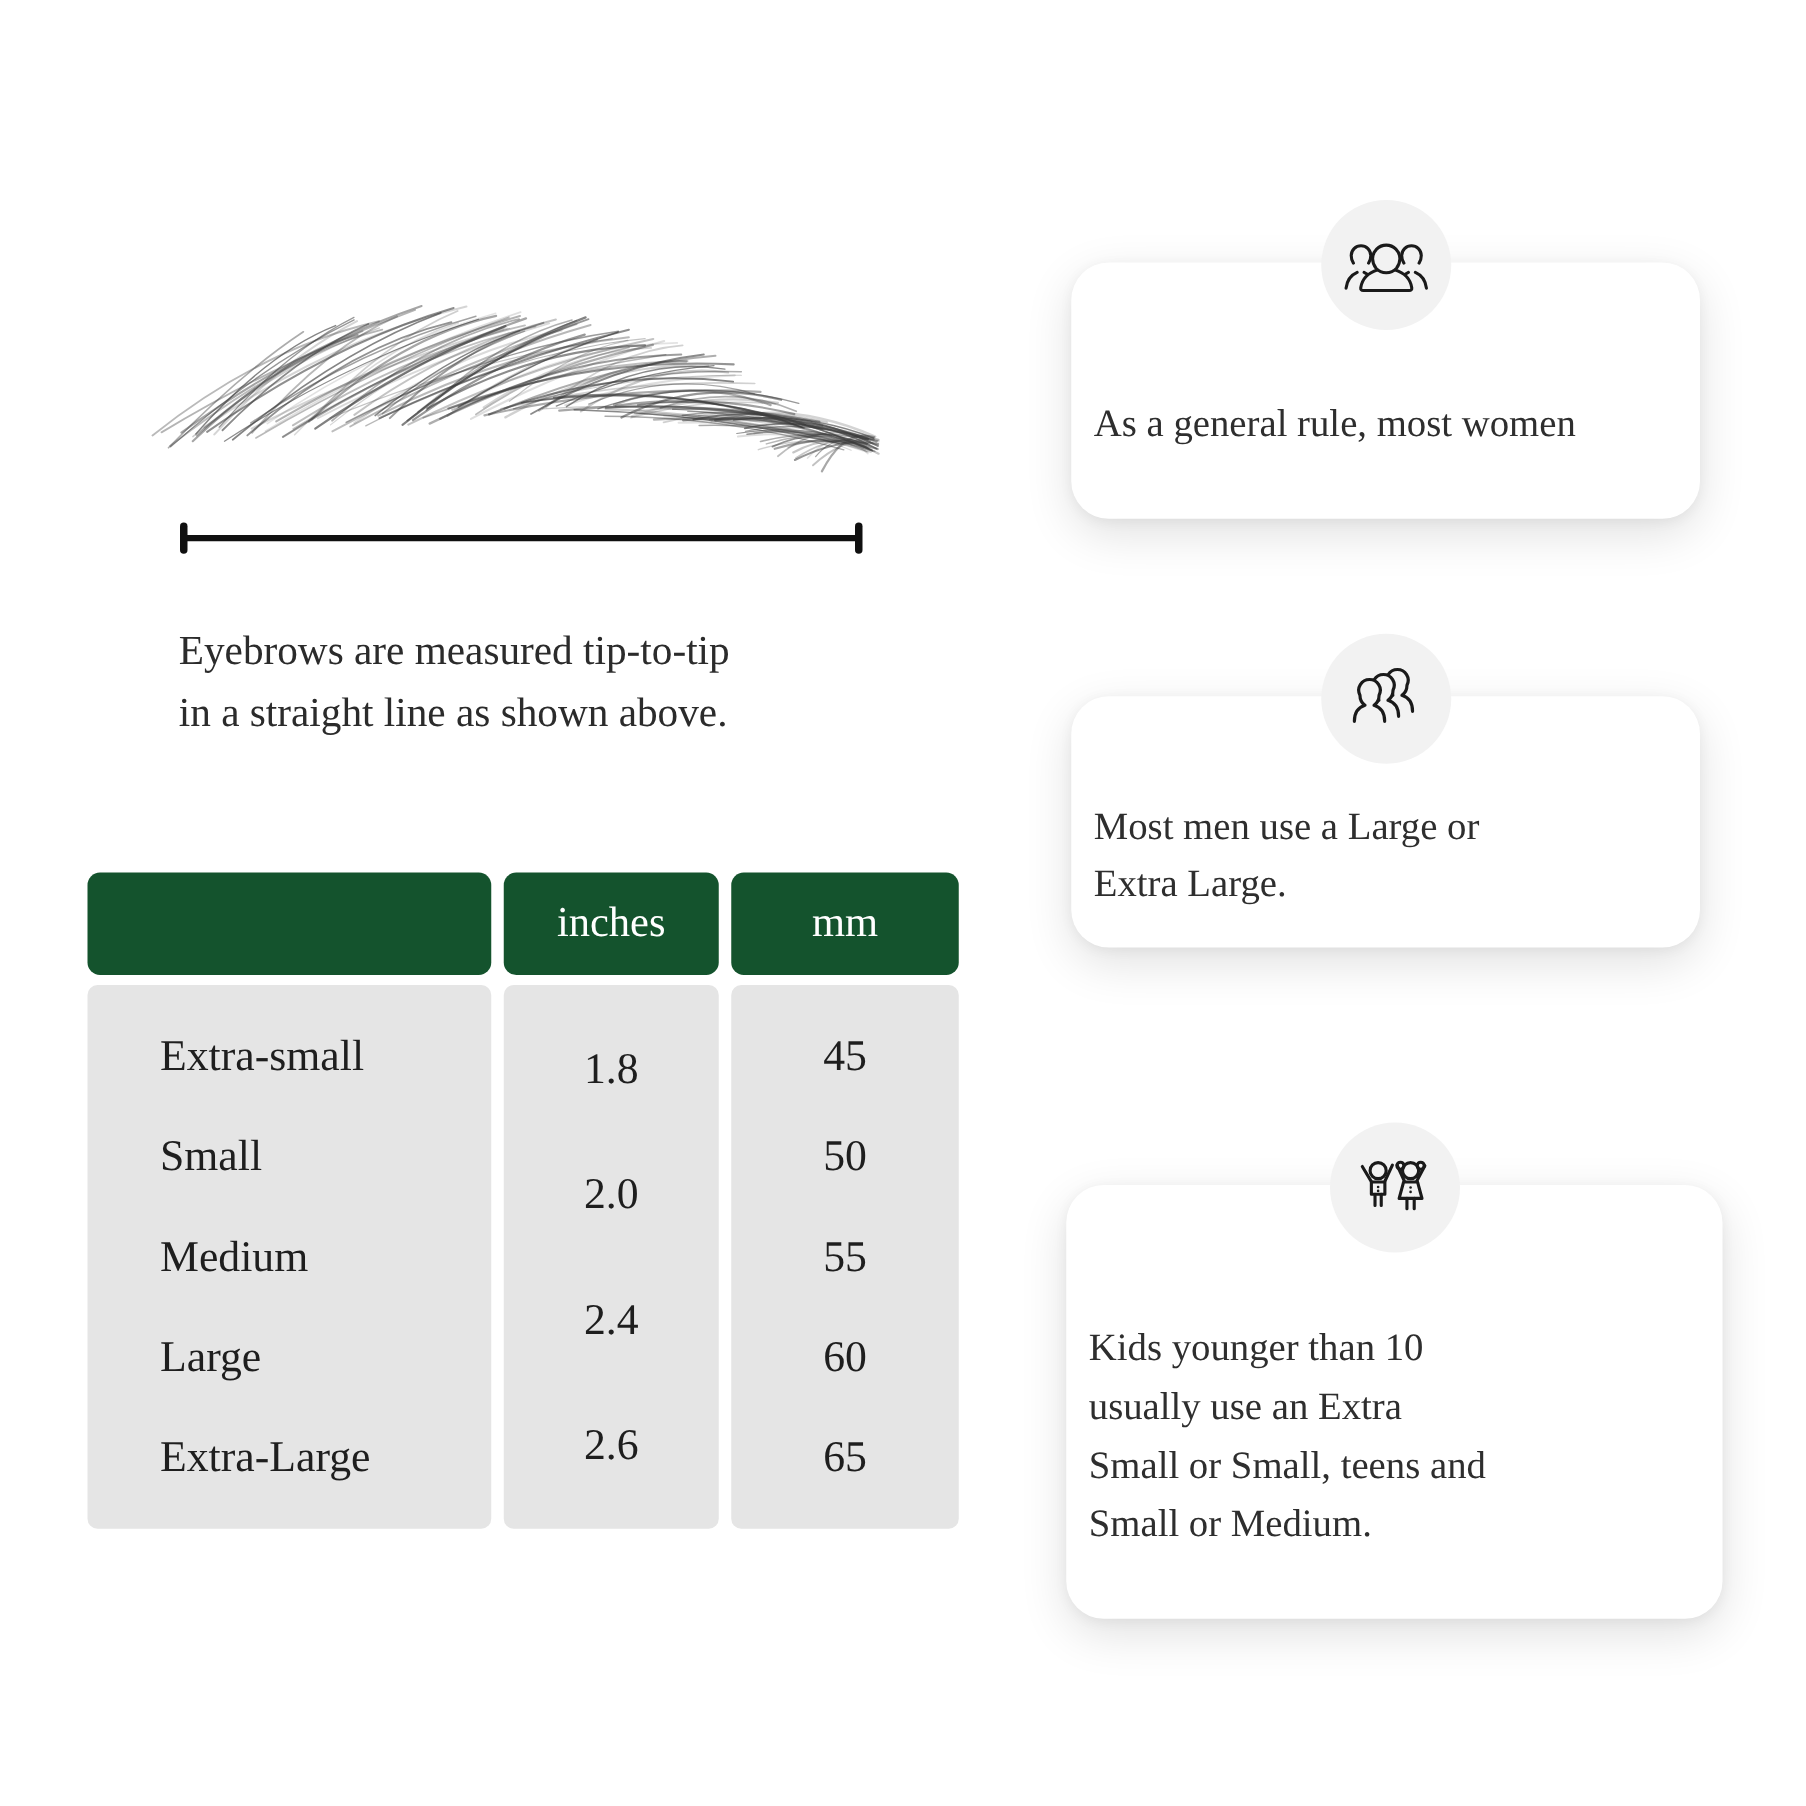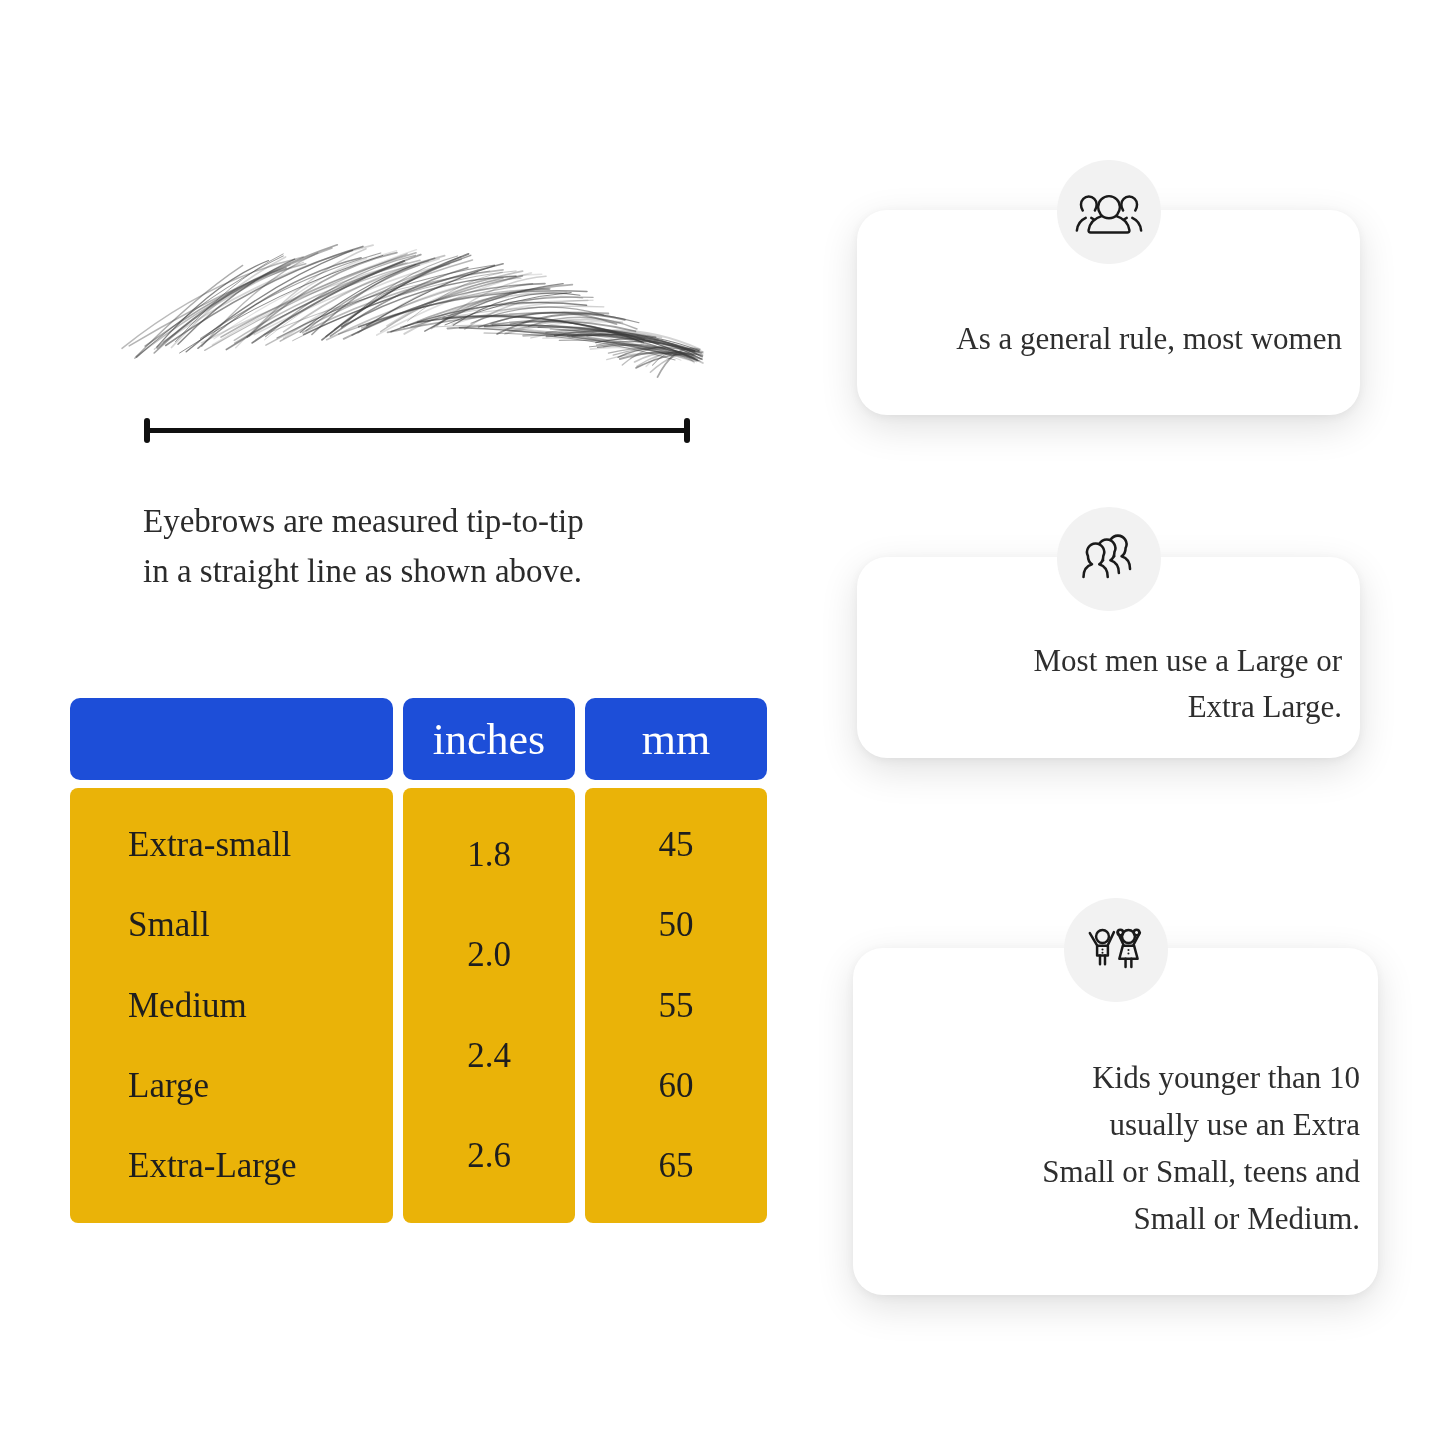--- a/index.html
+++ b/index.html
@@ -11,42 +11,42 @@
   .brow-svg{position:absolute;left:118px;top:234px;width:586px;height:164px;}
   .mline{position:absolute;left:146px;top:428px;width:542px;height:5px;background:#101010;border-radius:2px;}
   .mline .cap{position:absolute;top:-10px;width:6px;height:25px;background:#101010;border-radius:3px;}
   .mline .cap.left{left:-2px;}
   .mline .cap.right{right:-2px;}
   .caption{position:absolute;left:131px;top:484px;margin:12px;font-size:33px;line-height:50px;color:#2b2b2b;}
   .caption span{display:block;}
   
   .size-table{position:absolute;left:70px;top:698px;width:697px;}
   .tbl-header{display:flex;gap:10px;height:82px;}
-  .tbl-header .hcell{background:#1d4ed8;border-radius:10px;color:#ffffff;
-     display:flex;align-items:center;justify-content:center;font-size:44px;}
+  .tbl-header .hcell{background:#14532d;border-radius:10px;color:#ffffff;
+     display:flex;align-items:center;justify-content:center;font-size:34px;}
   .tbl-body{display:flex;gap:10px;height:435px;margin-top:8px;}
-  .bcol{background:#eab308;border-radius:8px;display:flex;flex-direction:column;
+  .bcol{background:#e5e5e5;border-radius:8px;display:flex;flex-direction:column;
      padding:17px 0;box-sizing:border-box;}
   .bcol .cell{flex:1;display:flex;align-items:center;justify-content:center;
      font-size:35px;color:#1e1e1e;}
   .col-w1{width:323px;}
   .col-w2{width:172px;justify-content:center;}
   .col-w3{width:182px;}
   .bcol.labels .cell{justify-content:flex-start;padding-left:58px;box-sizing:border-box;}
   
   .card{position:absolute;background:#ffffff;border-radius:30px;
      box-shadow:0 12px 38px rgba(0,0,0,0.12), 0 2px 10px rgba(0,0,0,0.05);}
   .card-1{left:857px;top:210px;width:503px;height:205px;}
   .card-2{left:857px;top:557px;width:503px;height:201px;}
   .card-3{left:853px;top:948px;width:525px;height:347px;}
   .icon-circle{position:absolute;left:50%;top:-50px;transform:translateX(-50%);
      width:104px;height:104px;border-radius:50%;background:#f2f2f2;
      display:flex;align-items:center;justify-content:center;}
   .icon-circle svg{width:68px;height:54px;}
-  .card-text{display:flex;flex-direction:column;justify-content:center;align-items:flex-end;
+  .card-text{display:flex;flex-direction:column;justify-content:center;align-items:flex-start;
      height:100%;box-sizing:border-box;padding:58px 18px 6px 18px;text-align:center;
      font-size:31px;line-height:46px;color:#2e2e2e;}
   .card-3 .card-text{line-height:47px;}
   .card-text span{display:block;}
   .ic{stroke:#1a1a1a;stroke-width:2.4;fill:none;stroke-linecap:round;stroke-linejoin:round;}
   .ic-fill{stroke:#1a1a1a;stroke-width:2.4;fill:#f2f2f2;stroke-linecap:round;stroke-linejoin:round;}
   .ic-dot{fill:#1a1a1a;stroke:none;}
 </style>
 </head>
 <body>

